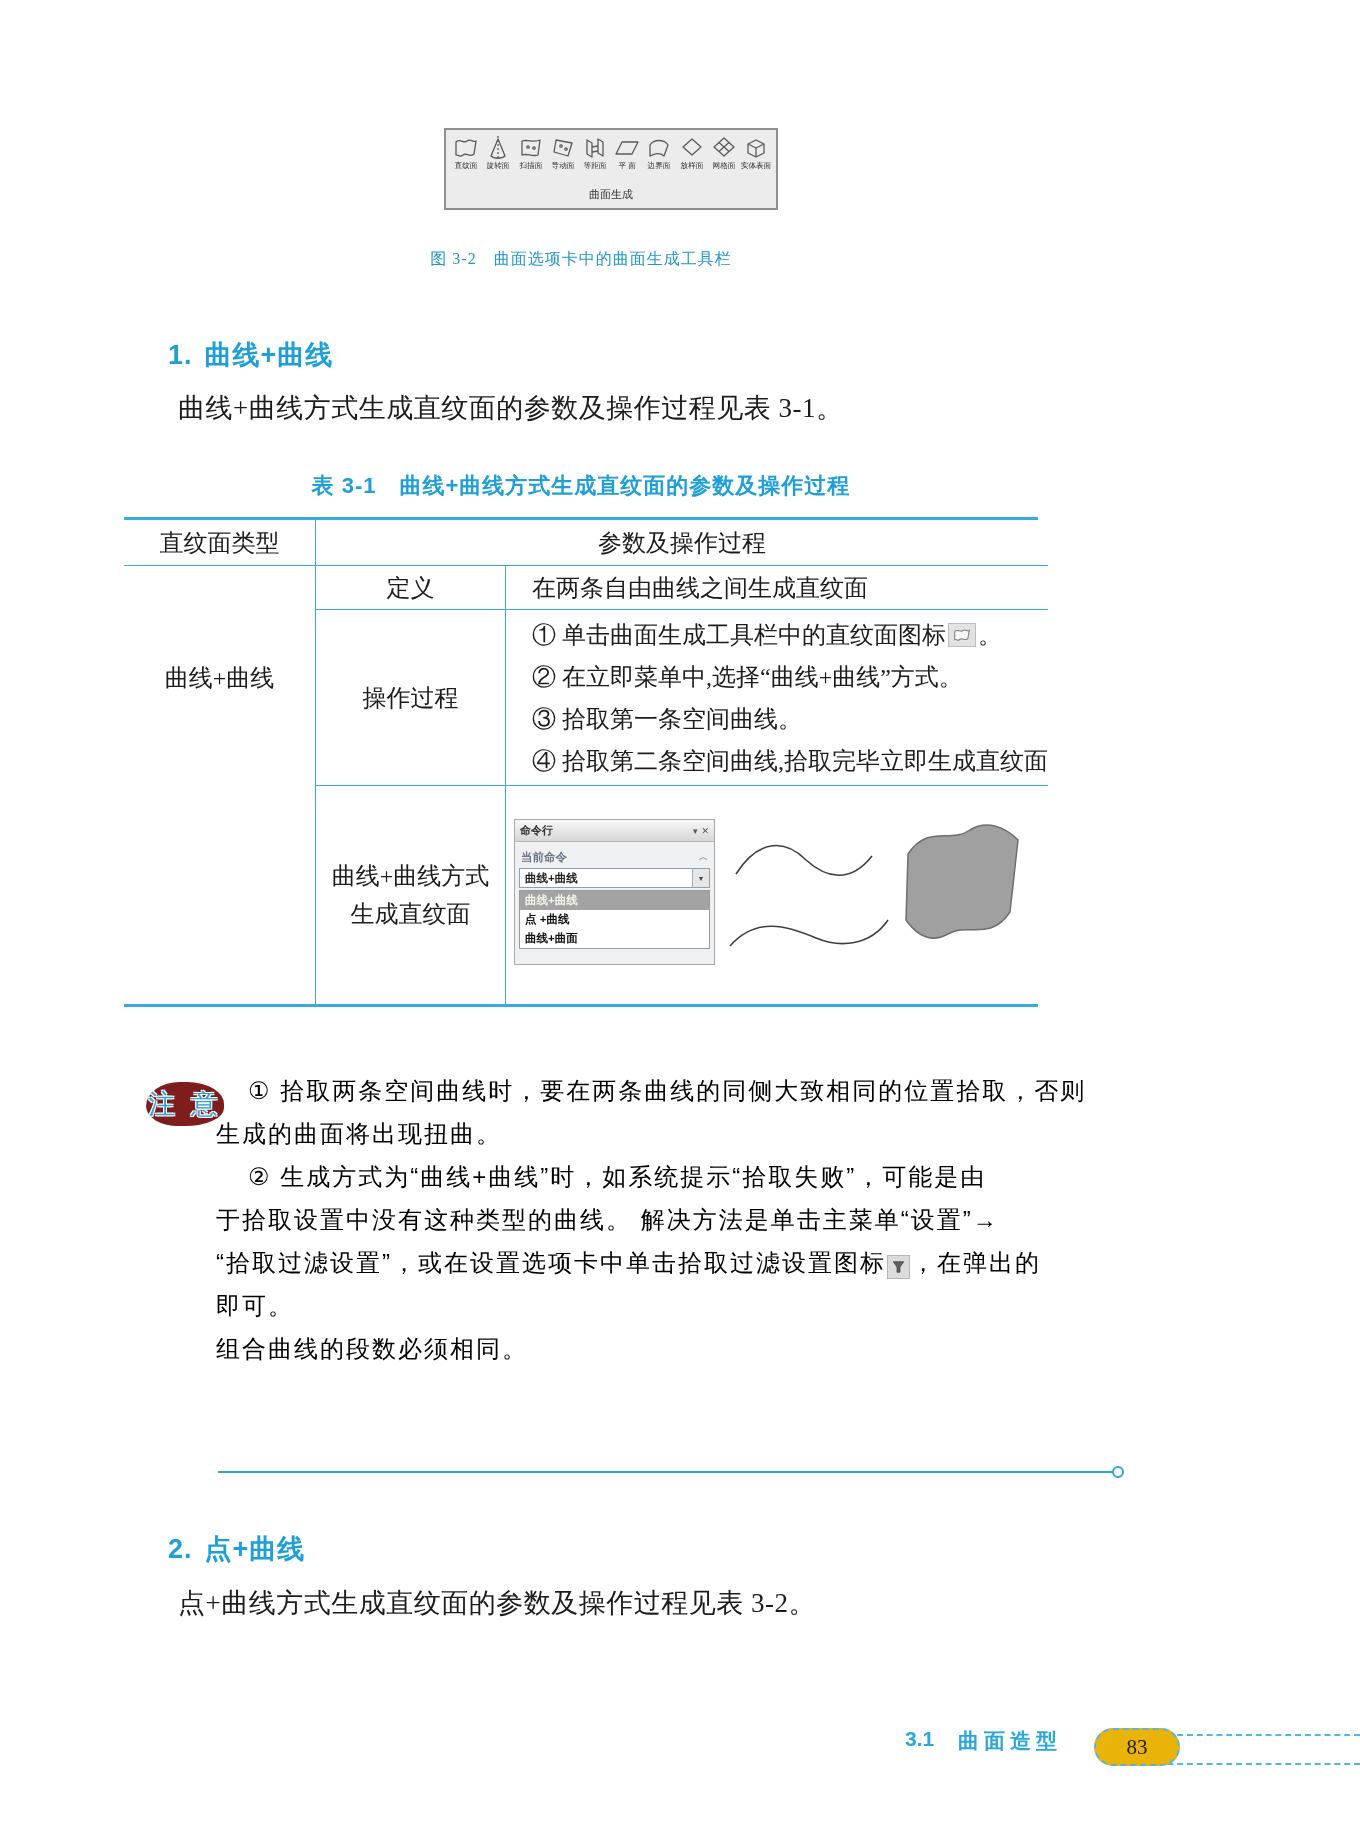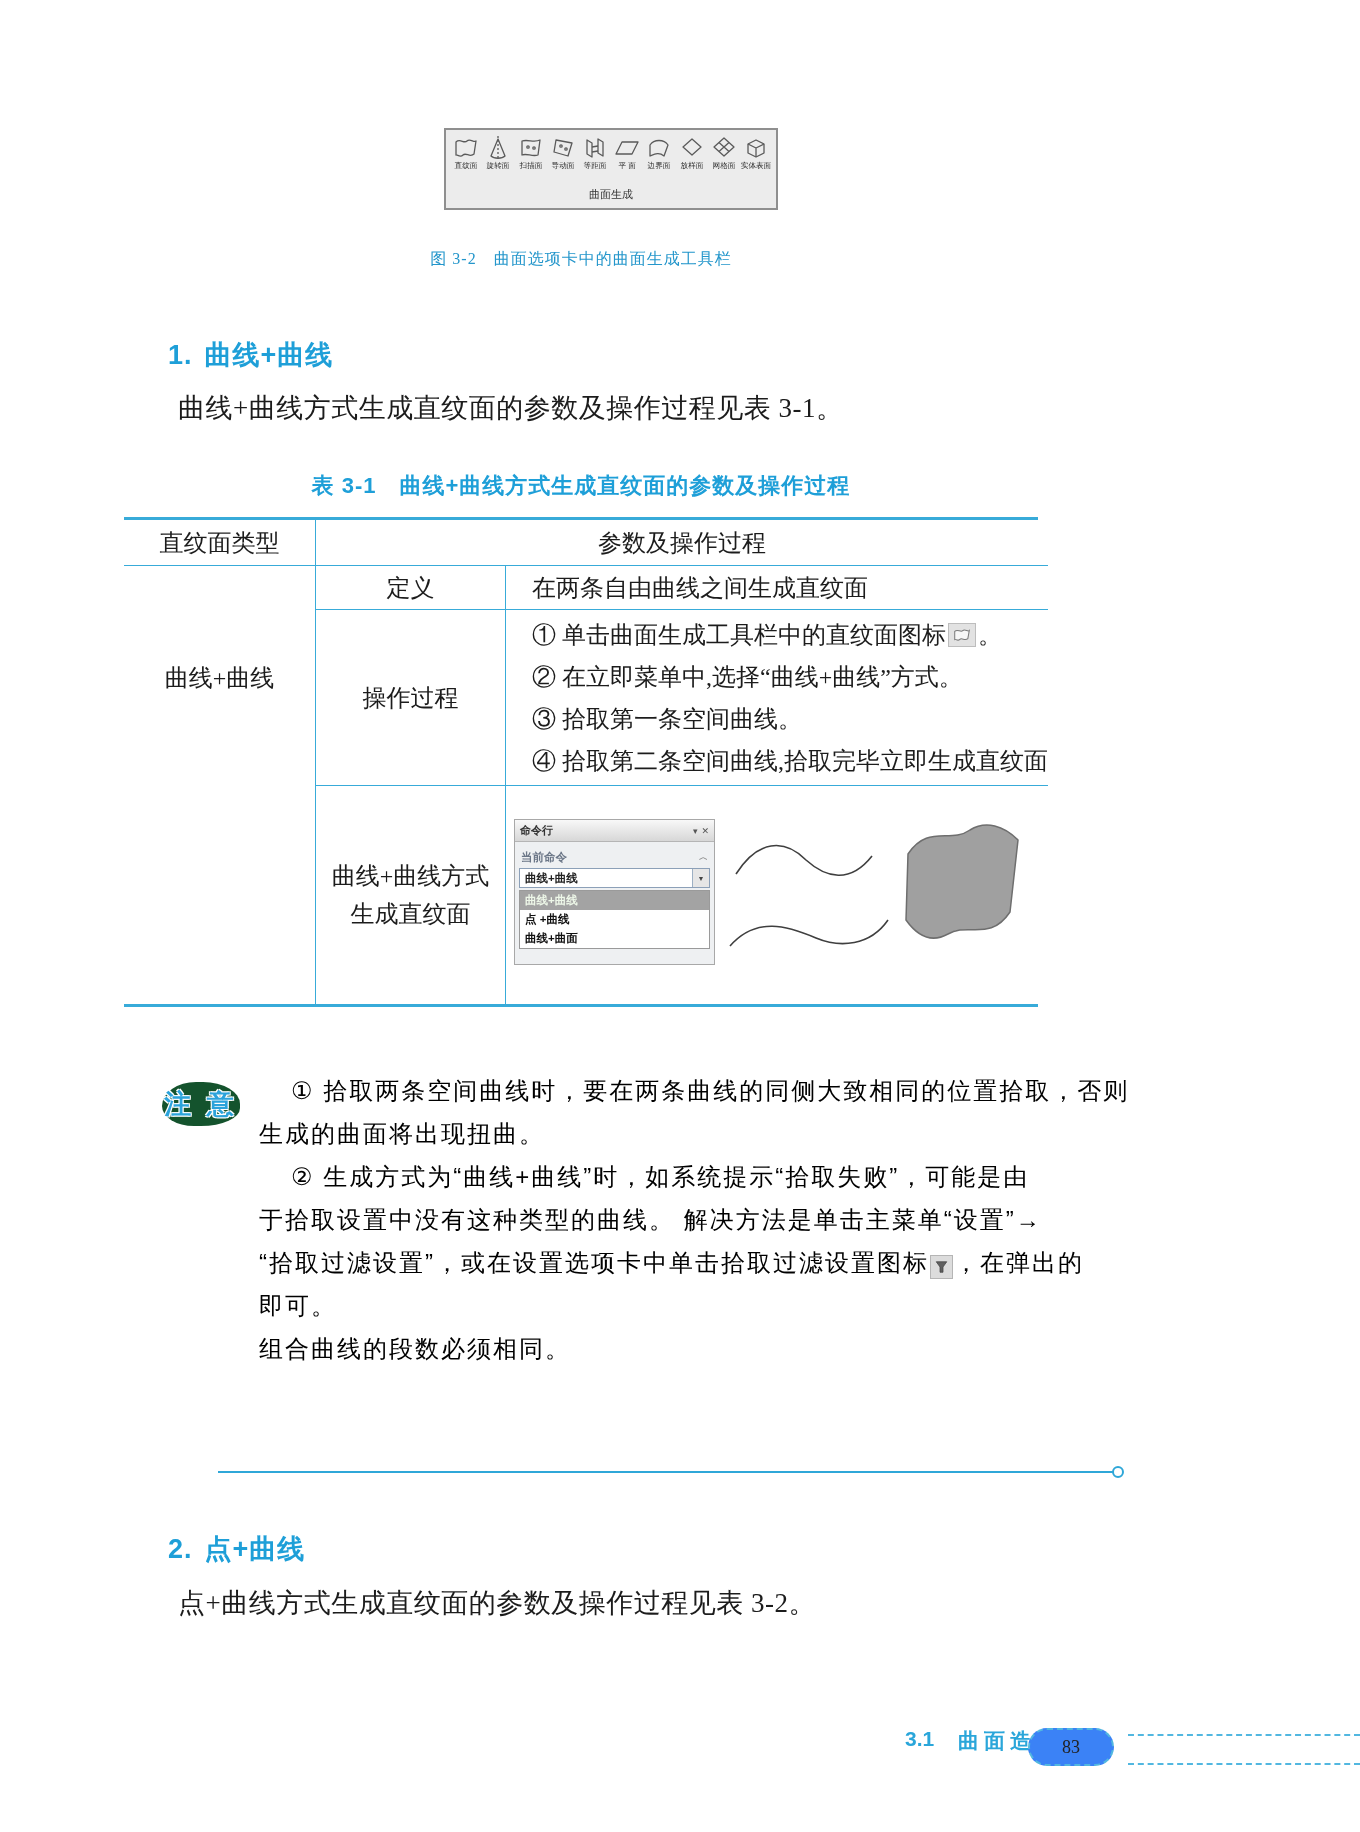--- a/index.html
+++ b/index.html
@@ -113,33 +113,32 @@
   .panel-list{
     margin:2px 4px 0 4px;border:1px solid #9a9a9a;background:#fff;
   }
   .panel-opt{height:19px;display:flex;align-items:center;padding-left:5px;
     font-size:11.5px;font-weight:bold;color:#111;}
   .panel-opt.sel{background:#a3a3a3;color:#edf7e8;}
 
   
   .note-badge{
     left:146px;top:1082px;width:78px;height:44px;
-    background:#14532d;border-radius:48% 52% 55% 45% / 60% 55% 45% 50%;
+    background:#7f1d1d;border-radius:48% 52% 55% 45% / 60% 55% 45% 50%;
     display:flex;align-items:center;justify-content:center;
     font-family:"Liberation Sans","DejaVu Sans",sans-serif;
-    font-weight:bold;font-size:27px;color:#2ba3db;letter-spacing:4px;
+    font-weight:normal;font-size:27px;color:#2ba3db;letter-spacing:4px;
     text-shadow:1px 1px 0 #fff,-1px -1px 0 #fff,1px -1px 0 #fff,-1px 1px 0 #fff;
-    margin-left:16px;
   }
   .note-text{
     left:216px;top:1069px;width:850px;
     font-family:"Liberation Sans","DejaVu Sans",sans-serif;
     font-size:24px;color:#000;letter-spacing:2px;
   }
-  .note-line{height:43px;line-height:43px;white-space:nowrap;margin-left:43px;}
+  .note-line{height:43px;line-height:43px;white-space:nowrap;}
   .note-line.indent{padding-left:32px;}
   .funnel-box{
     display:inline-flex;align-items:center;justify-content:center;
     width:21px;height:22px;background:#dcdcdc;border:1px solid #b5b5b5;
     vertical-align:-4px;margin:0 1px;
   }
   .note-divider{left:218px;top:1471px;width:898px;height:2px;background:#2fa7d8;}
   .note-divider-dot{
     left:1112px;top:1466px;width:8px;height:8px;border:2px solid #2fa7d8;
     border-radius:50%;background:#fff;
@@ -149,24 +148,24 @@
   .footer-sec{
     top:1727px;font-family:"Liberation Sans","DejaVu Sans",sans-serif;
     font-weight:bold;font-size:21px;color:#2aa6da;text-align:right;
   }
   .f-num{left:905px;}
   .f-title{left:958px;letter-spacing:5px;}
   .f-dash{border-top:2px dashed #52b7e0;height:0;width:232px;left:1128px;}
   .f-dash.top{top:1734px;}
   .f-dash.bot{top:1763px;}
   .f-pill{
-    left:1028px;top:1728px;width:86px;height:38px;border-radius:19px;
-    border:2px dashed #52b7e0;background:#3b82f6;box-sizing:border-box;
+    left:1094px;top:1728px;width:86px;height:38px;border-radius:19px;
+    border:2px dashed #52b7e0;background:#eab308;box-sizing:border-box;
     display:flex;align-items:center;justify-content:center;
-    font-size:18px;color:#222;
+    font-size:21px;color:#222;
   }
 </style>
 </head>
 <body>
 
 <div class="abs tb-fig">
   <div class="tb-row">
     <div class="tb-item">
       <svg viewBox="0 0 26 26">
           <path class="icon-stroke" d="M3 7 C7 3 11 9 14 6 C17 3 21 8 23 6 L21 19 C17 23 13 17 10 20 C7 23 4 19 3 20 Z"></path>

